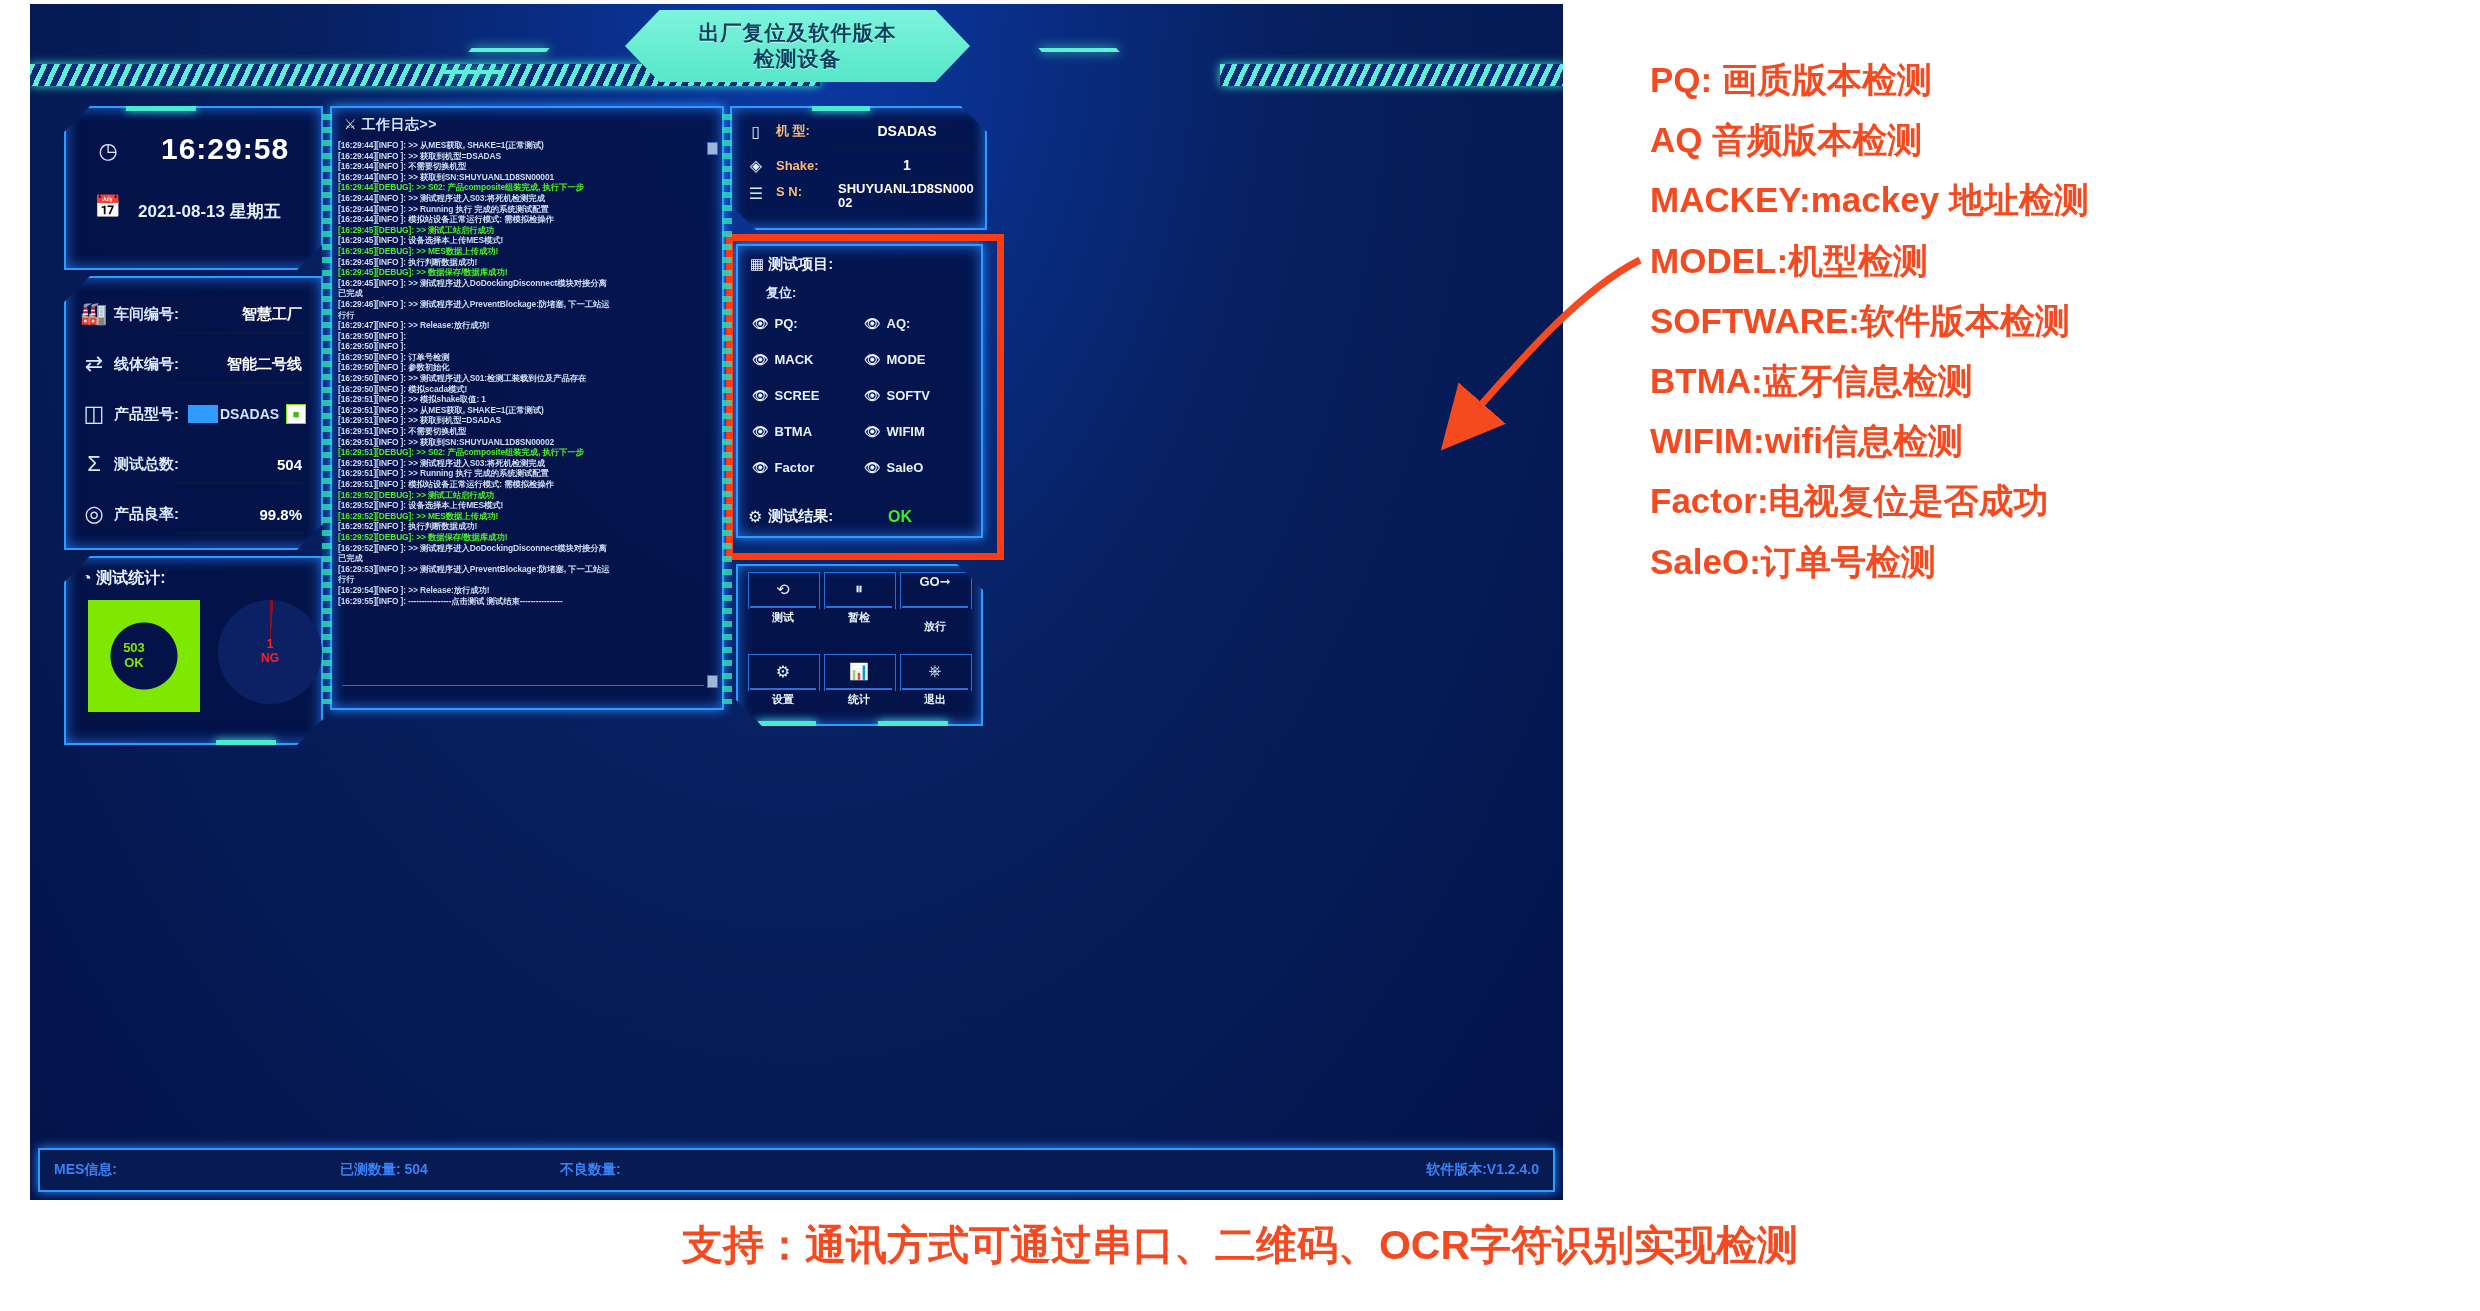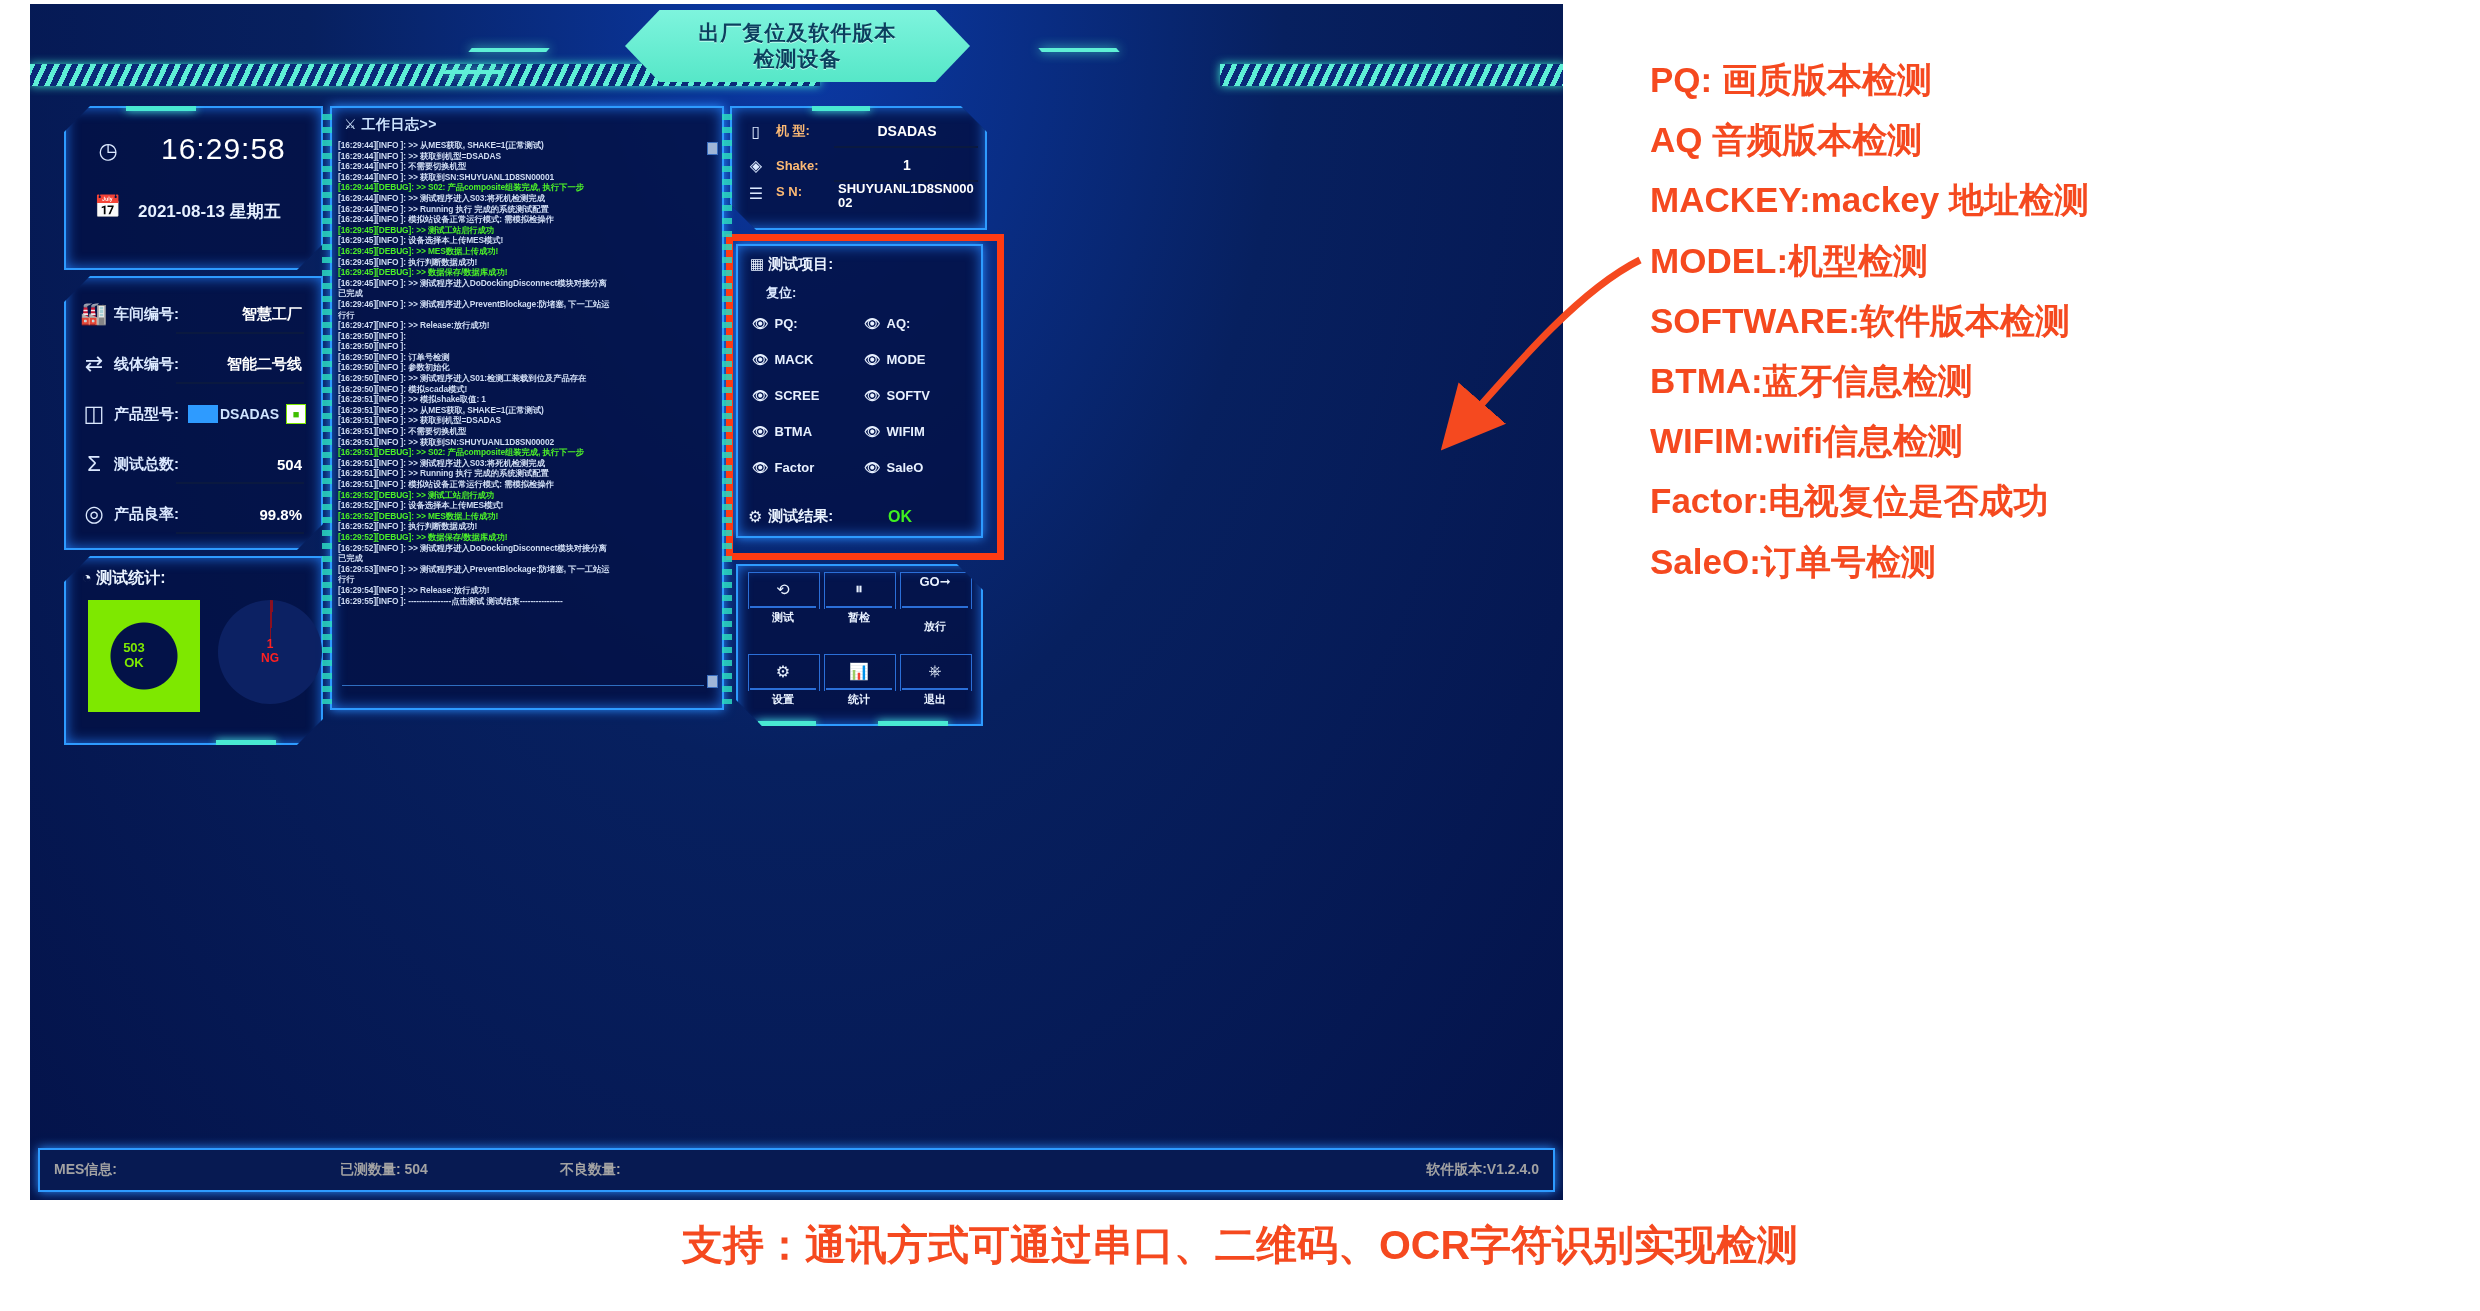--- a/index.html
+++ b/index.html
@@ -43,21 +43,21 @@
   .panel.cut{clip-path:polygon(0 26px,26px 0,100% 0,100% calc(100% - 26px),
        calc(100% - 26px) 100%,0 100%);}
   .panel.cut2{clip-path:polygon(0 0,calc(100% - 26px) 0,100% 26px,100% 100%,
        26px 100%,0 calc(100% - 26px));}
   .cap{position:absolute;height:6px;background:#49e9d2;box-shadow:0 0 8px #49e9d2;}
 
   
   #clock-panel{left:34px;top:102px;width:255px;height:160px;}
   .row-ico{width:28px;text-align:center;color:#dce9ff;font-size:22px;flex:0 0 28px;}
   #clock-time{position:absolute;left:95px;top:24px;color:#ffffff;font-size:30px;
-       font-weight:normal;letter-spacing:1px;}
+       font-weight:bold;letter-spacing:1px;}
   #clock-ico{position:absolute;left:28px;top:30px;}
   #date-ico{position:absolute;left:28px;top:86px;}
   #clock-date{position:absolute;left:72px;top:92px;color:#e6f0ff;font-size:17px;
        font-weight:bold;}
 
   #info-panel{left:34px;top:272px;width:255px;height:270px;}
   .inforow{position:absolute;left:14px;width:228px;height:44px;display:flex;
        align-items:center;}
   .inforow .lbl{color:#dbe9ff;font-size:15px;font-weight:bold;margin-left:6px;text-align:center;}
   .inforow .val{position:absolute;right:6px;color:#ffffff;font-size:15px;
@@ -129,21 +129,21 @@
   .btncell .bico{height:34px;display:flex;align-items:center;color:#e9f2ff;}
   .btncell .blbl{color:#e9f2ff;font-size:11px;font-weight:bold;margin-top:4px;}
   .btncell .bline{position:absolute;top:34px;left:2px;right:2px;height:2px;
        background:#2b6fd8;}
   .btnbox{position:absolute;width:70px;height:36px;border:1px solid #2b6fd8;
        border-bottom:none;}
 
   
   #statusbar{position:absolute;left:8px;right:8px;bottom:8px;height:40px;
        background:#071a52;border:2px solid #2e9bff;box-shadow:0 0 10px #2b8cff;
-       display:flex;align-items:center;color:#a3a3a3;font-size:14px;font-weight:bold;}
+       display:flex;align-items:center;color:#3b82f6;font-size:14px;font-weight:bold;}
   #statusbar span{position:absolute;}
   #st-mes{left:14px;}
   #st-count{left:300px;}
   #st-bad{left:520px;}
   #st-ver{right:14px;}
 
   
   .rail{position:absolute;width:10px;
        background:repeating-linear-gradient(180deg,#2bd8c0 0 6px,transparent 6px 13px);
        opacity:.85;}

